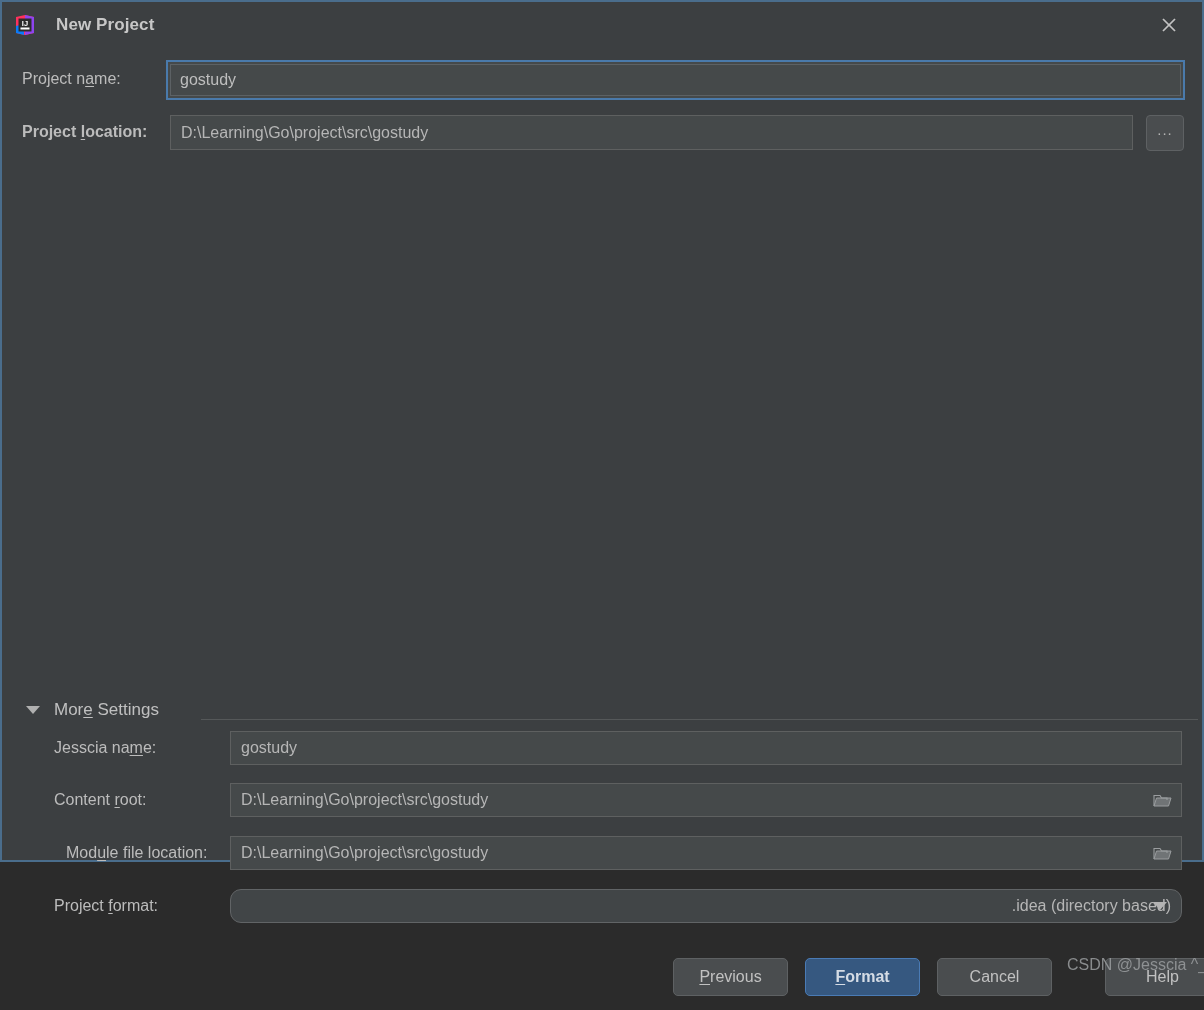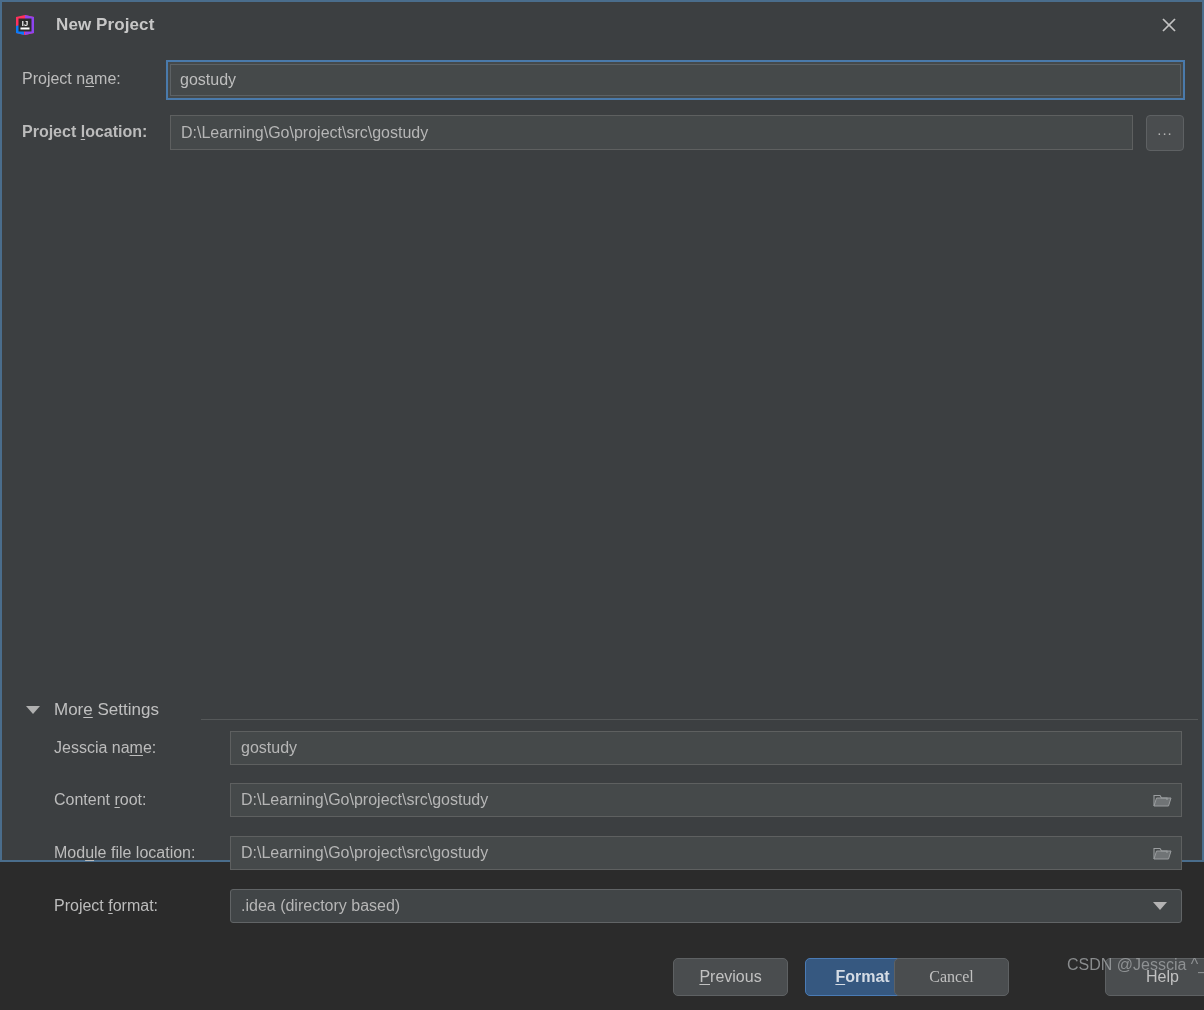--- a/index.html
+++ b/index.html
@@ -176,32 +176,33 @@
     cursor: pointer;
   }
 
   #row-module-name   { top: 729px; }
   #row-content-root  { top: 781px; }
   #row-module-file   { top: 834px; }
   #row-project-format{ top: 887px; }
 
   #row-module-name   .ms-lbl { left: 52px; }
   #row-content-root  .ms-lbl { left: 52px; }
-  #row-module-file   .ms-lbl { left: 52px; }
+  #row-module-file   .ms-lbl { left: 64px; }
   #row-project-format .ms-lbl { left: 52px; text-align: center; }
 
   #row-module-name  .ms-field { width: 952px; }
   #row-content-root .ms-field { width: 952px; }
   #row-module-file  .ms-field { width: 952px; }
   #row-project-format .ms-field {
     width: 952px;
     border: 1px solid #616466;
     background: #414547;
-    border-radius: 3px;
+    border-radius: 11px;
     position: relative;
+    justify-content: flex-end;
   }
   .dropdown-arrow {
     position: absolute;
     right: 14px; top: 50%;
     transform: translateY(-50%);
     width: 0; height: 0;
     border-left: 7px solid transparent;
     border-right: 7px solid transparent;
     border-top: 8px solid #b3b3b3;
   }
@@ -225,21 +226,21 @@
     color: #c1c1c1;
   }
   .btn.primary {
     background: #365880;
     border: 1px solid #4a7bb5;
     color: #d5dce5;
     font-weight: bold;
   }
   #btn-previous { left: 671px; width: 115px; }
   #btn-finish   { left: 803px; width: 115px; }
-  #btn-cancel   { left: 892px; width: 115px; font-family: Liberation Serif, serif; }
+  #btn-cancel   { left: 935px; width: 115px; }
   #btn-help     { left: 1067px; width: 115px; margin-left: 36px; }
 
   
   #watermark {
     position: absolute;
     left: 1065px; top: 954px;
     font-size: 16px;
     color: #9a9d9f;
     opacity: .85;
     white-space: nowrap;

